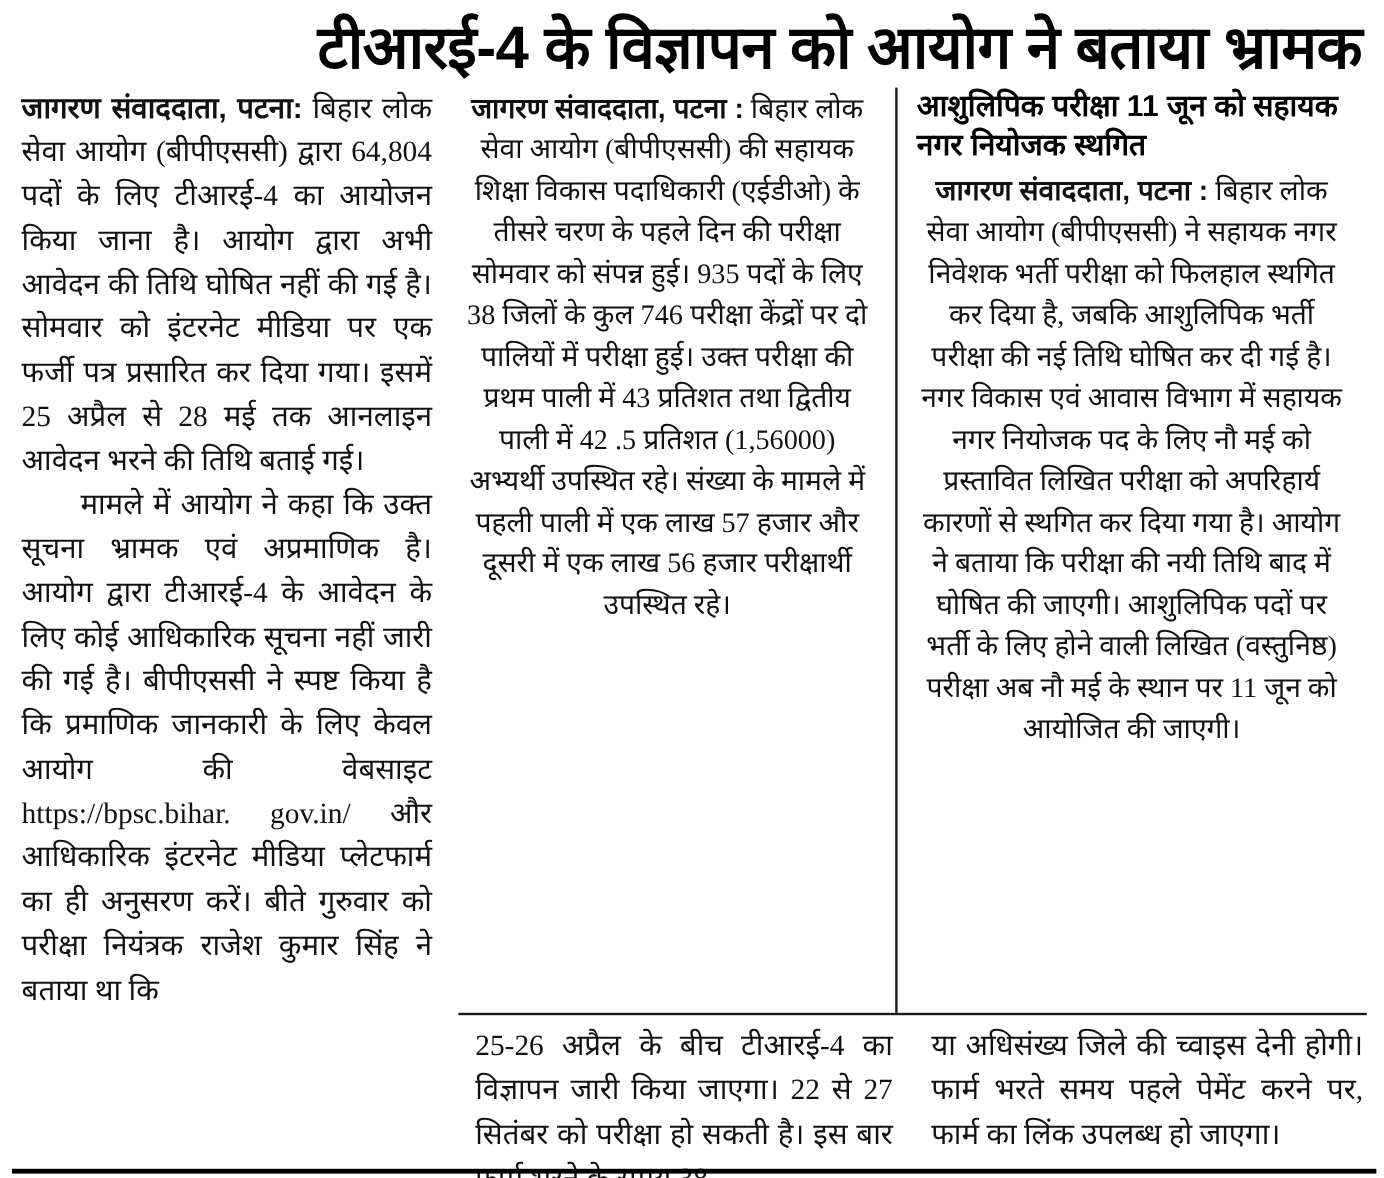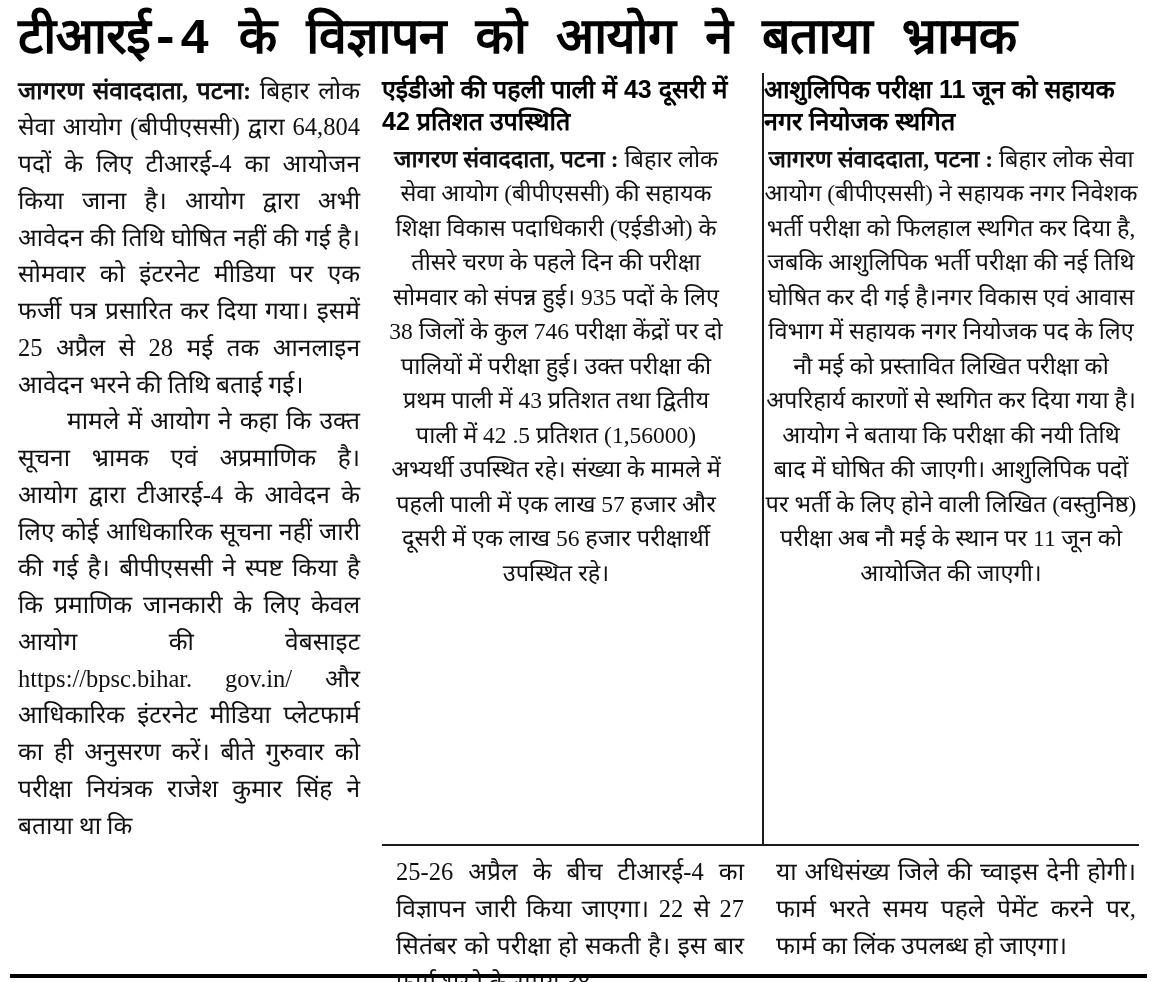--- a/index.html
+++ b/index.html
@@ -18,43 +18,43 @@
     background: #ffffff;
     box-sizing: border-box;
     overflow: hidden;
   }
 
   
   .headline-wrap {
     padding: 14px 18px 6px 18px;
   }
   .headline {
-    font-family: Liberation Mono, monospace;
+    font-family: Liberation Sans, sans-serif;
     font-weight: bold;
     font-size: 50px;
     line-height: 1.05;
     letter-spacing: -0.5px;
-    text-align: left;
+    text-align: right;
     white-space: nowrap;
     color: #000;
   }
 
   
   .columns {
     display: flex;
     align-items: stretch;
     padding: 0 14px 0 18px;
     box-sizing: border-box;
   }
   .col {
     box-sizing: border-box;
   }
   .col-1 { width: 356px; padding-right: 14px; }
   .col-2 { width: 372px; padding-right: 16px; padding-left: 8px; }
-  .col-3 { width: 376px; border-left: 2px solid #1b1b1b; margin-left: 16px; }
+  .col-3 { width: 376px; padding-left: 16px; border-left: 2px solid #1b1b1b; }
 
   .subhead {
     font-family: "Liberation Sans", "DejaVu Sans", sans-serif;
     font-weight: bold;
     font-size: 25px;
     line-height: 1.30;
     color: #000;
     margin: 0 0 4px 0;
   }
 
@@ -65,21 +65,21 @@
     text-justify: inter-word;
     margin: 0;
     color: #111;
   }
   .body-text.tight {
     font-size: 23.5px;
     line-height: 1.47;
     text-align: center;
   }
   .dateline {
-    font-family: Liberation Serif, serif;
+    font-family: Liberation Sans, sans-serif;
     font-weight: bold;
   }
   .indent { display: inline-block; width: 2.0em; }
 
   
   .lower {
     display: flex;
     padding: 0 14px 0 18px;
     box-sizing: border-box;
     margin-top: 8px;
@@ -122,21 +122,20 @@
   </div>
 
   <div class="columns">
 
     <div class="col col-1">
       <p class="body-text"><span class="dateline">जागरण संवाददाता, पटना:</span><span> बिहार लोक सेवा आयोग (बीपीएससी) द्वारा 64,804 पदों के लिए टीआरई-4 का आयोजन किया जाना है। आयोग द्वारा अभी आवेदन की तिथि घोषित नहीं की गई है। सोमवार को इंटरनेट मीडिया पर एक फर्जी पत्र प्रसारित कर दिया गया। इसमें 25 अप्रैल से 28 मई तक आनलाइन आवेदन भरने की तिथि बताई गई।</span></p>
       <p class="body-text"><span class="indent"></span><span>मामले में आयोग ने कहा कि उक्त सूचना भ्रामक एवं अप्रमाणिक है। आयोग द्वारा टीआरई-4 के आवेदन के लिए कोई आधिकारिक सूचना नहीं जारी की गई है। बीपीएससी ने स्पष्ट किया है कि प्रमाणिक जानकारी के लिए केवल आयोग की वेबसाइट https://bpsc.bihar. gov.in/ और आधिकारिक इंटरनेट मीडिया प्लेटफार्म का ही अनुसरण करें। बीते गुरुवार को परीक्षा नियंत्रक राजेश कुमार सिंह ने बताया था कि</span></p>
     </div>
 
     <div class="col col-2">
-      <h2 class="subhead">एईडीओ की पहली पाली में 43 दूसरी में 42 प्रतिशत उपस्थिति</h2>
       <p class="body-text tight"><span class="dateline">जागरण संवाददाता, पटना :</span><span> बिहार लोक सेवा आयोग (बीपीएससी) की सहायक शिक्षा विकास पदाधिकारी (एईडीओ) के तीसरे चरण के पहले दिन की परीक्षा सोमवार को संपन्न हुई। 935 पदों के लिए 38 जिलों के कुल 746 परीक्षा केंद्रों पर दो पालियों में परीक्षा हुई। उक्त परीक्षा की प्रथम पाली में 43 प्रतिशत तथा द्वितीय पाली में 42 .5 प्रतिशत (1,56000) अभ्यर्थी उपस्थित रहे। संख्या के मामले में पहली पाली में एक लाख 57 हजार और दूसरी में एक लाख 56 हजार परीक्षार्थी उपस्थित रहे।</span></p>
     </div>
 
     <div class="col col-3">
       <h2 class="subhead">आशुलिपिक परीक्षा 11 जून को सहायक नगर नियोजक स्थगित</h2>
       <p class="body-text tight"><span class="dateline">जागरण संवाददाता, पटना :</span> <span>बिहार लोक सेवा आयोग (बीपीएससी) ने सहायक नगर निवेशक भर्ती परीक्षा को फिलहाल स्थगित कर दिया है, जबकि आशुलिपिक भर्ती परीक्षा की नई तिथि घोषित कर दी गई है।नगर विकास एवं आवास विभाग में सहायक नगर नियोजक पद के लिए नौ मई को प्रस्तावित लिखित परीक्षा को अपरिहार्य कारणों से स्थगित कर दिया गया है। आयोग ने बताया कि परीक्षा की नयी तिथि बाद में घोषित की जाएगी। आशुलिपिक पदों पर भर्ती के लिए होने वाली लिखित (वस्तुनिष्ठ) परीक्षा अब नौ मई के स्थान पर 11 जून को आयोजित की जाएगी।</span></p>
     </div>
 
   </div>
 

